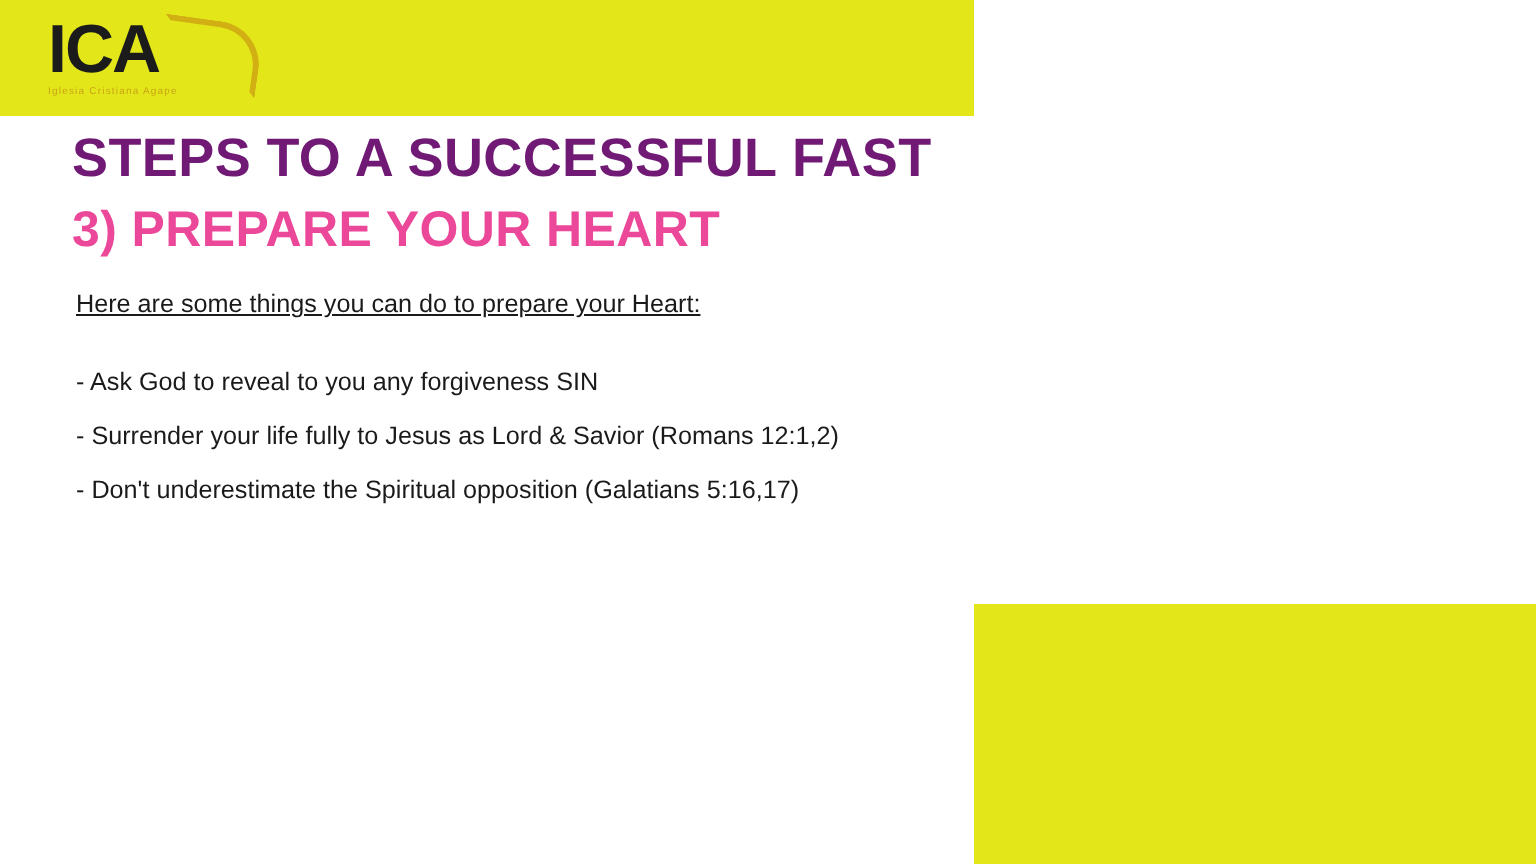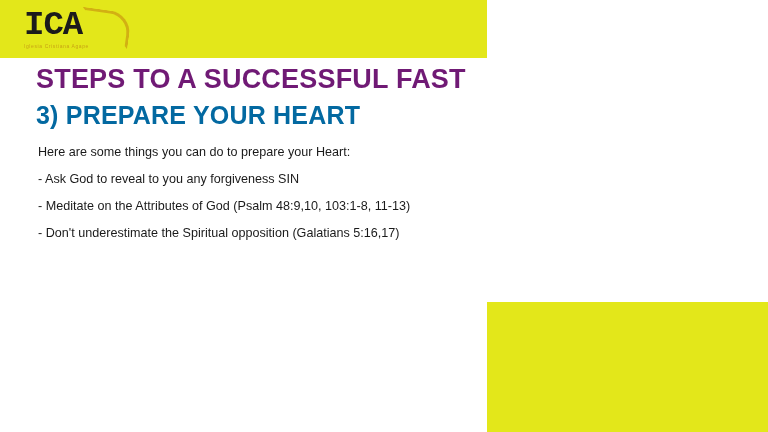--- a/index.html
+++ b/index.html
@@ -41,21 +41,21 @@
   }
   
   .logo {
     position: absolute;
     left: 24px;
     top: 8px;
     width: 100px;
     height: 48px;
   }
   .logo-text {
-    font-family: Liberation Mono, monospace;
+    font-family: Liberation Sans, sans-serif;
     font-weight: bold;
     font-size: 34px;
     letter-spacing: -1px;
     line-height: 34px;
     color: #1b1b1b;
   }
   .logo-sub {
     font-family: "Liberation Sans", sans-serif;
     font-size: 5px;
     line-height: 6px;
@@ -85,39 +85,40 @@
     font-weight: bold;
     color: #701a75;
     letter-spacing: 0.2px;
   }
   .title-sub {
     position: absolute;
     left: 36px;
     top: 101px;
     font-size: 25px;
     font-weight: bold;
-    color: #0369a1;
+    color: #ec4899;
     letter-spacing: 0.2px;
   }
   
   .body-block {
     position: absolute;
     left: 38px;
     top: 145px;
     width: 700px;
   }
   .body-line {
     font-size: 12.6px;
     color: #1a1a1a;
     line-height: 14px;
     margin-bottom: 13px;
     white-space: nowrap;
   }
   .body-line.intro {
-    margin-bottom: 13px;
+    margin-bottom: 25px;
+    text-decoration: underline;
   }
 </style>
 </head>
 <body>
 
 <div class="slide">
 
   <div class="top-band"></div>
   <div class="corner-block"></div>
 
@@ -126,17 +127,17 @@
     <div class="logo-text">ICA</div>
     <div class="logo-sub">Iglesia Cristiana Agape</div>
   </div>
 
   <div class="title-main">STEPS TO A SUCCESSFUL FAST</div>
   <div class="title-sub">3) PREPARE YOUR HEART</div>
 
   <div class="body-block">
     <div class="body-line intro">Here are some things you can do to prepare your Heart:</div>
     <div class="body-line">- Ask God to reveal to you any forgiveness SIN</div>
-    <div class="body-line">- Meditate on the Attributes of God (Psalm 48:9,10, 103:1-8, 11-13)</div>
+    <div class="body-line">- Surrender your life fully to Jesus as Lord &amp; Savior (Romans 12:1,2)</div>
     <div class="body-line">- Don't underestimate the Spiritual opposition (Galatians 5:16,17)</div>
   </div>
 
 </div>
 
 </body></html>

